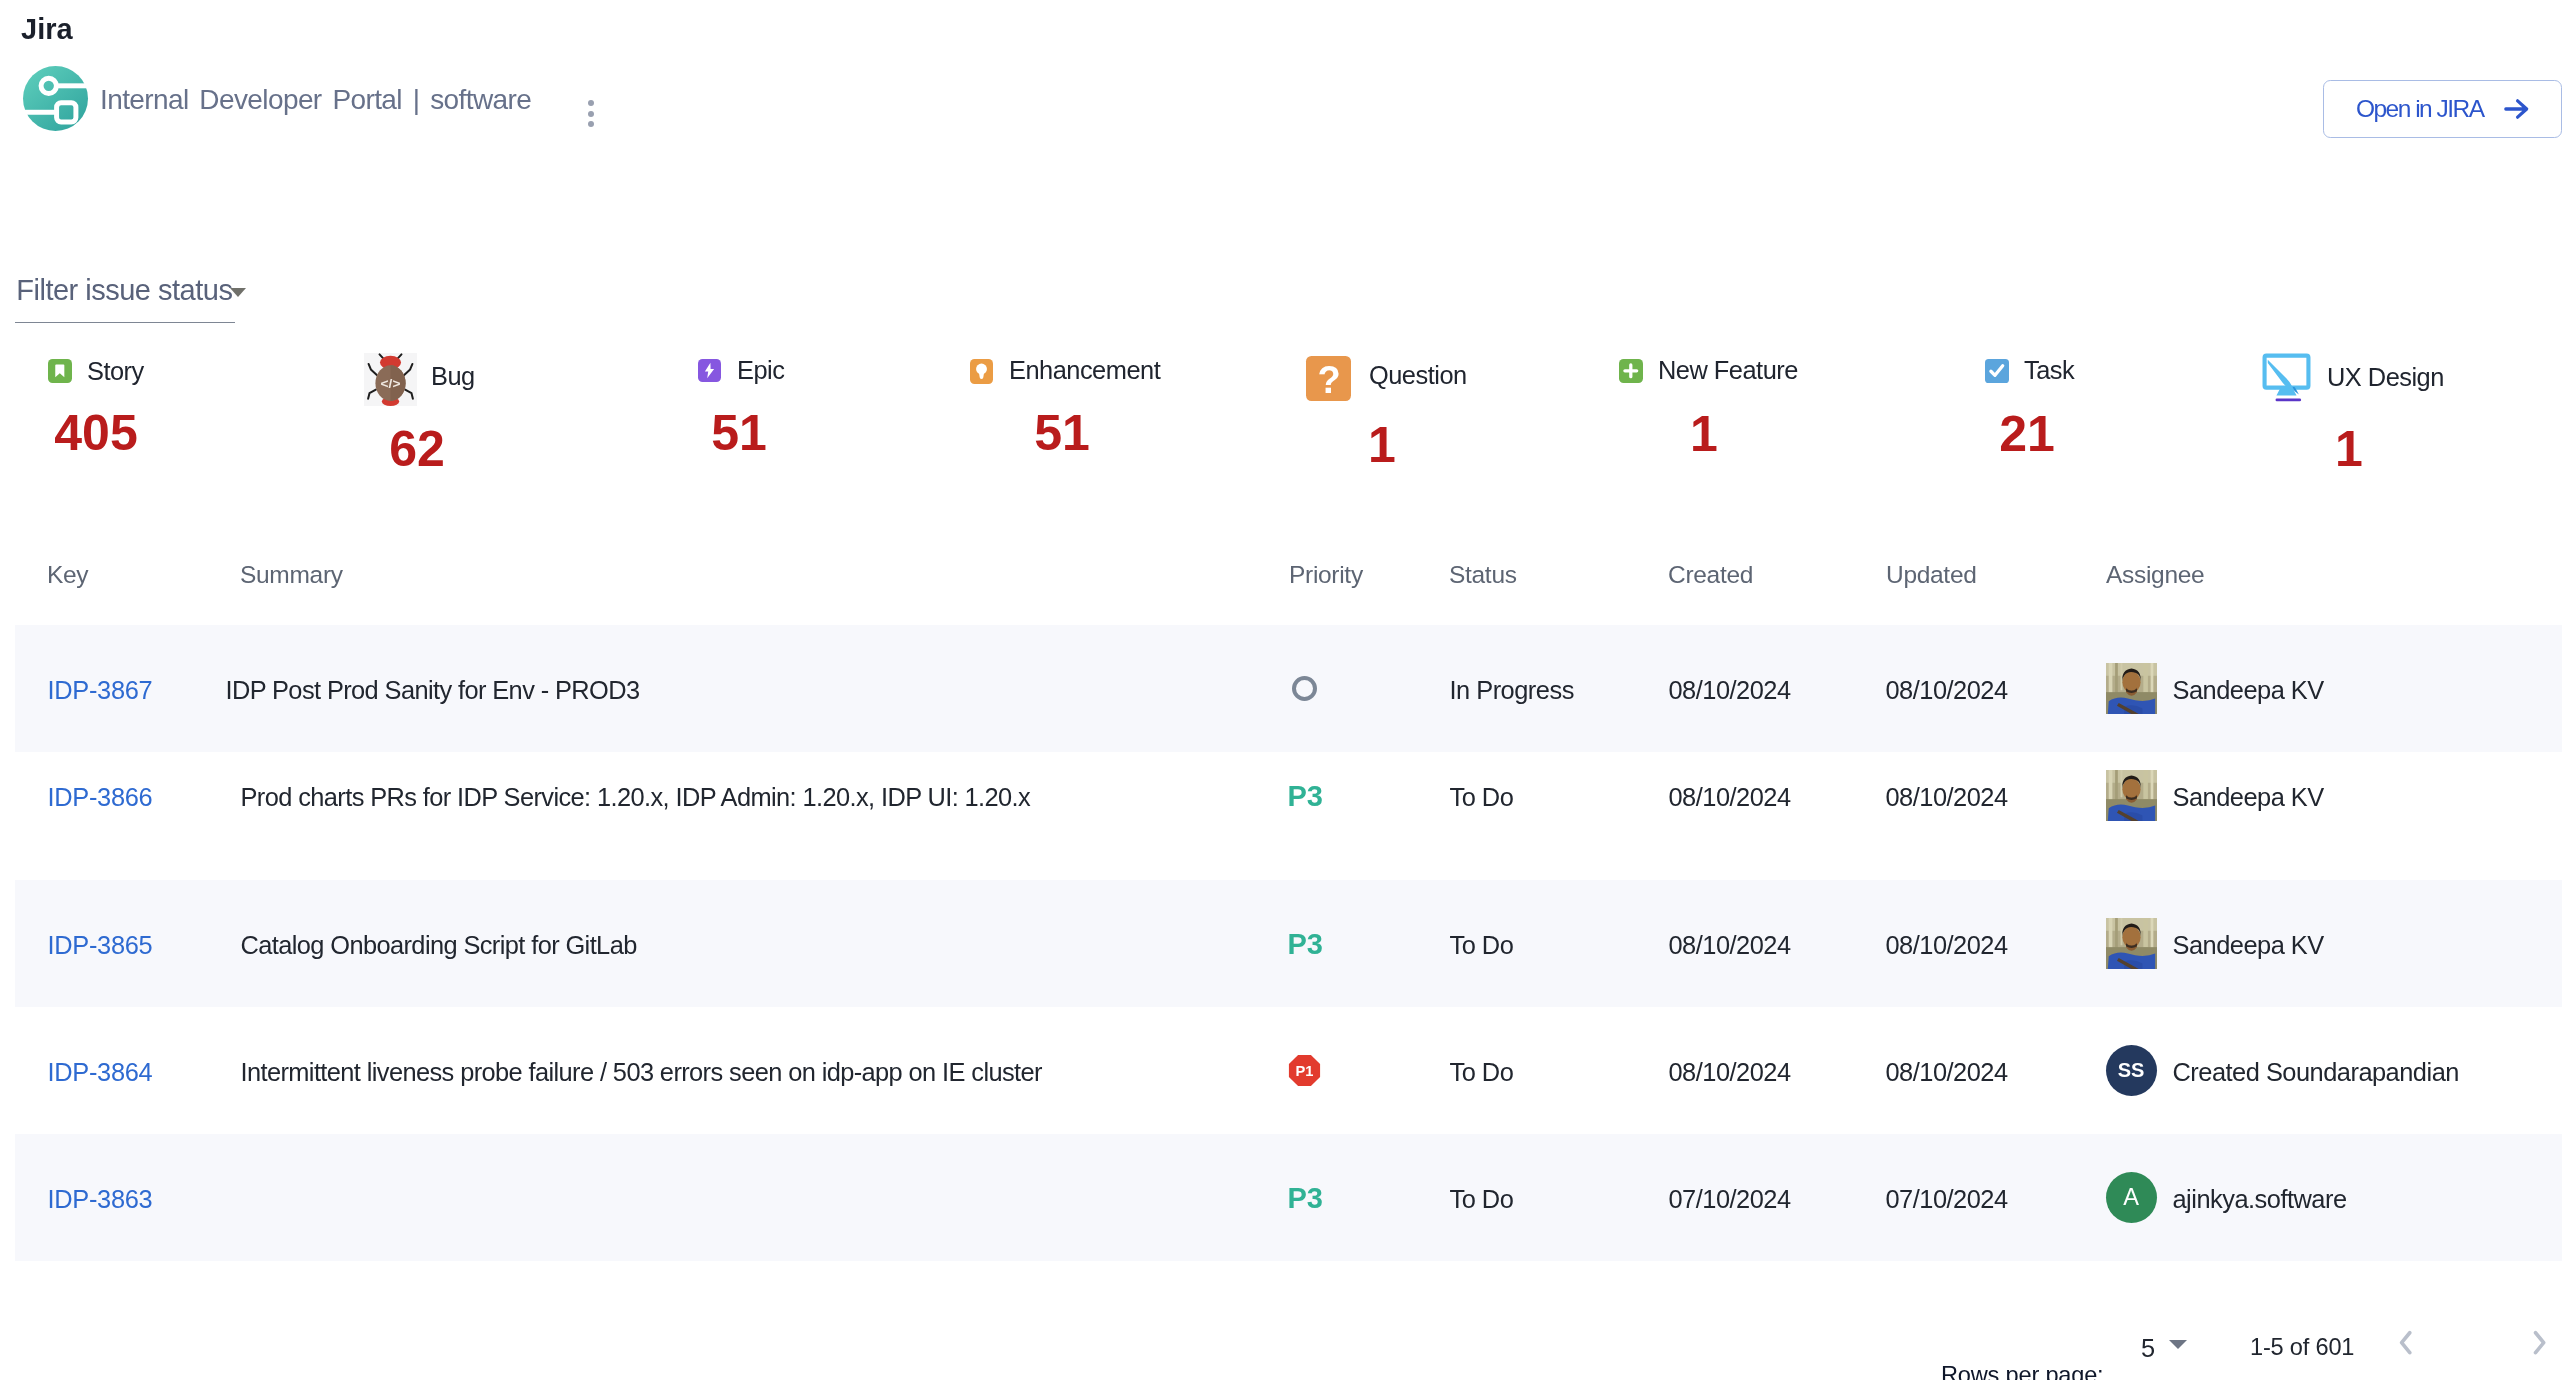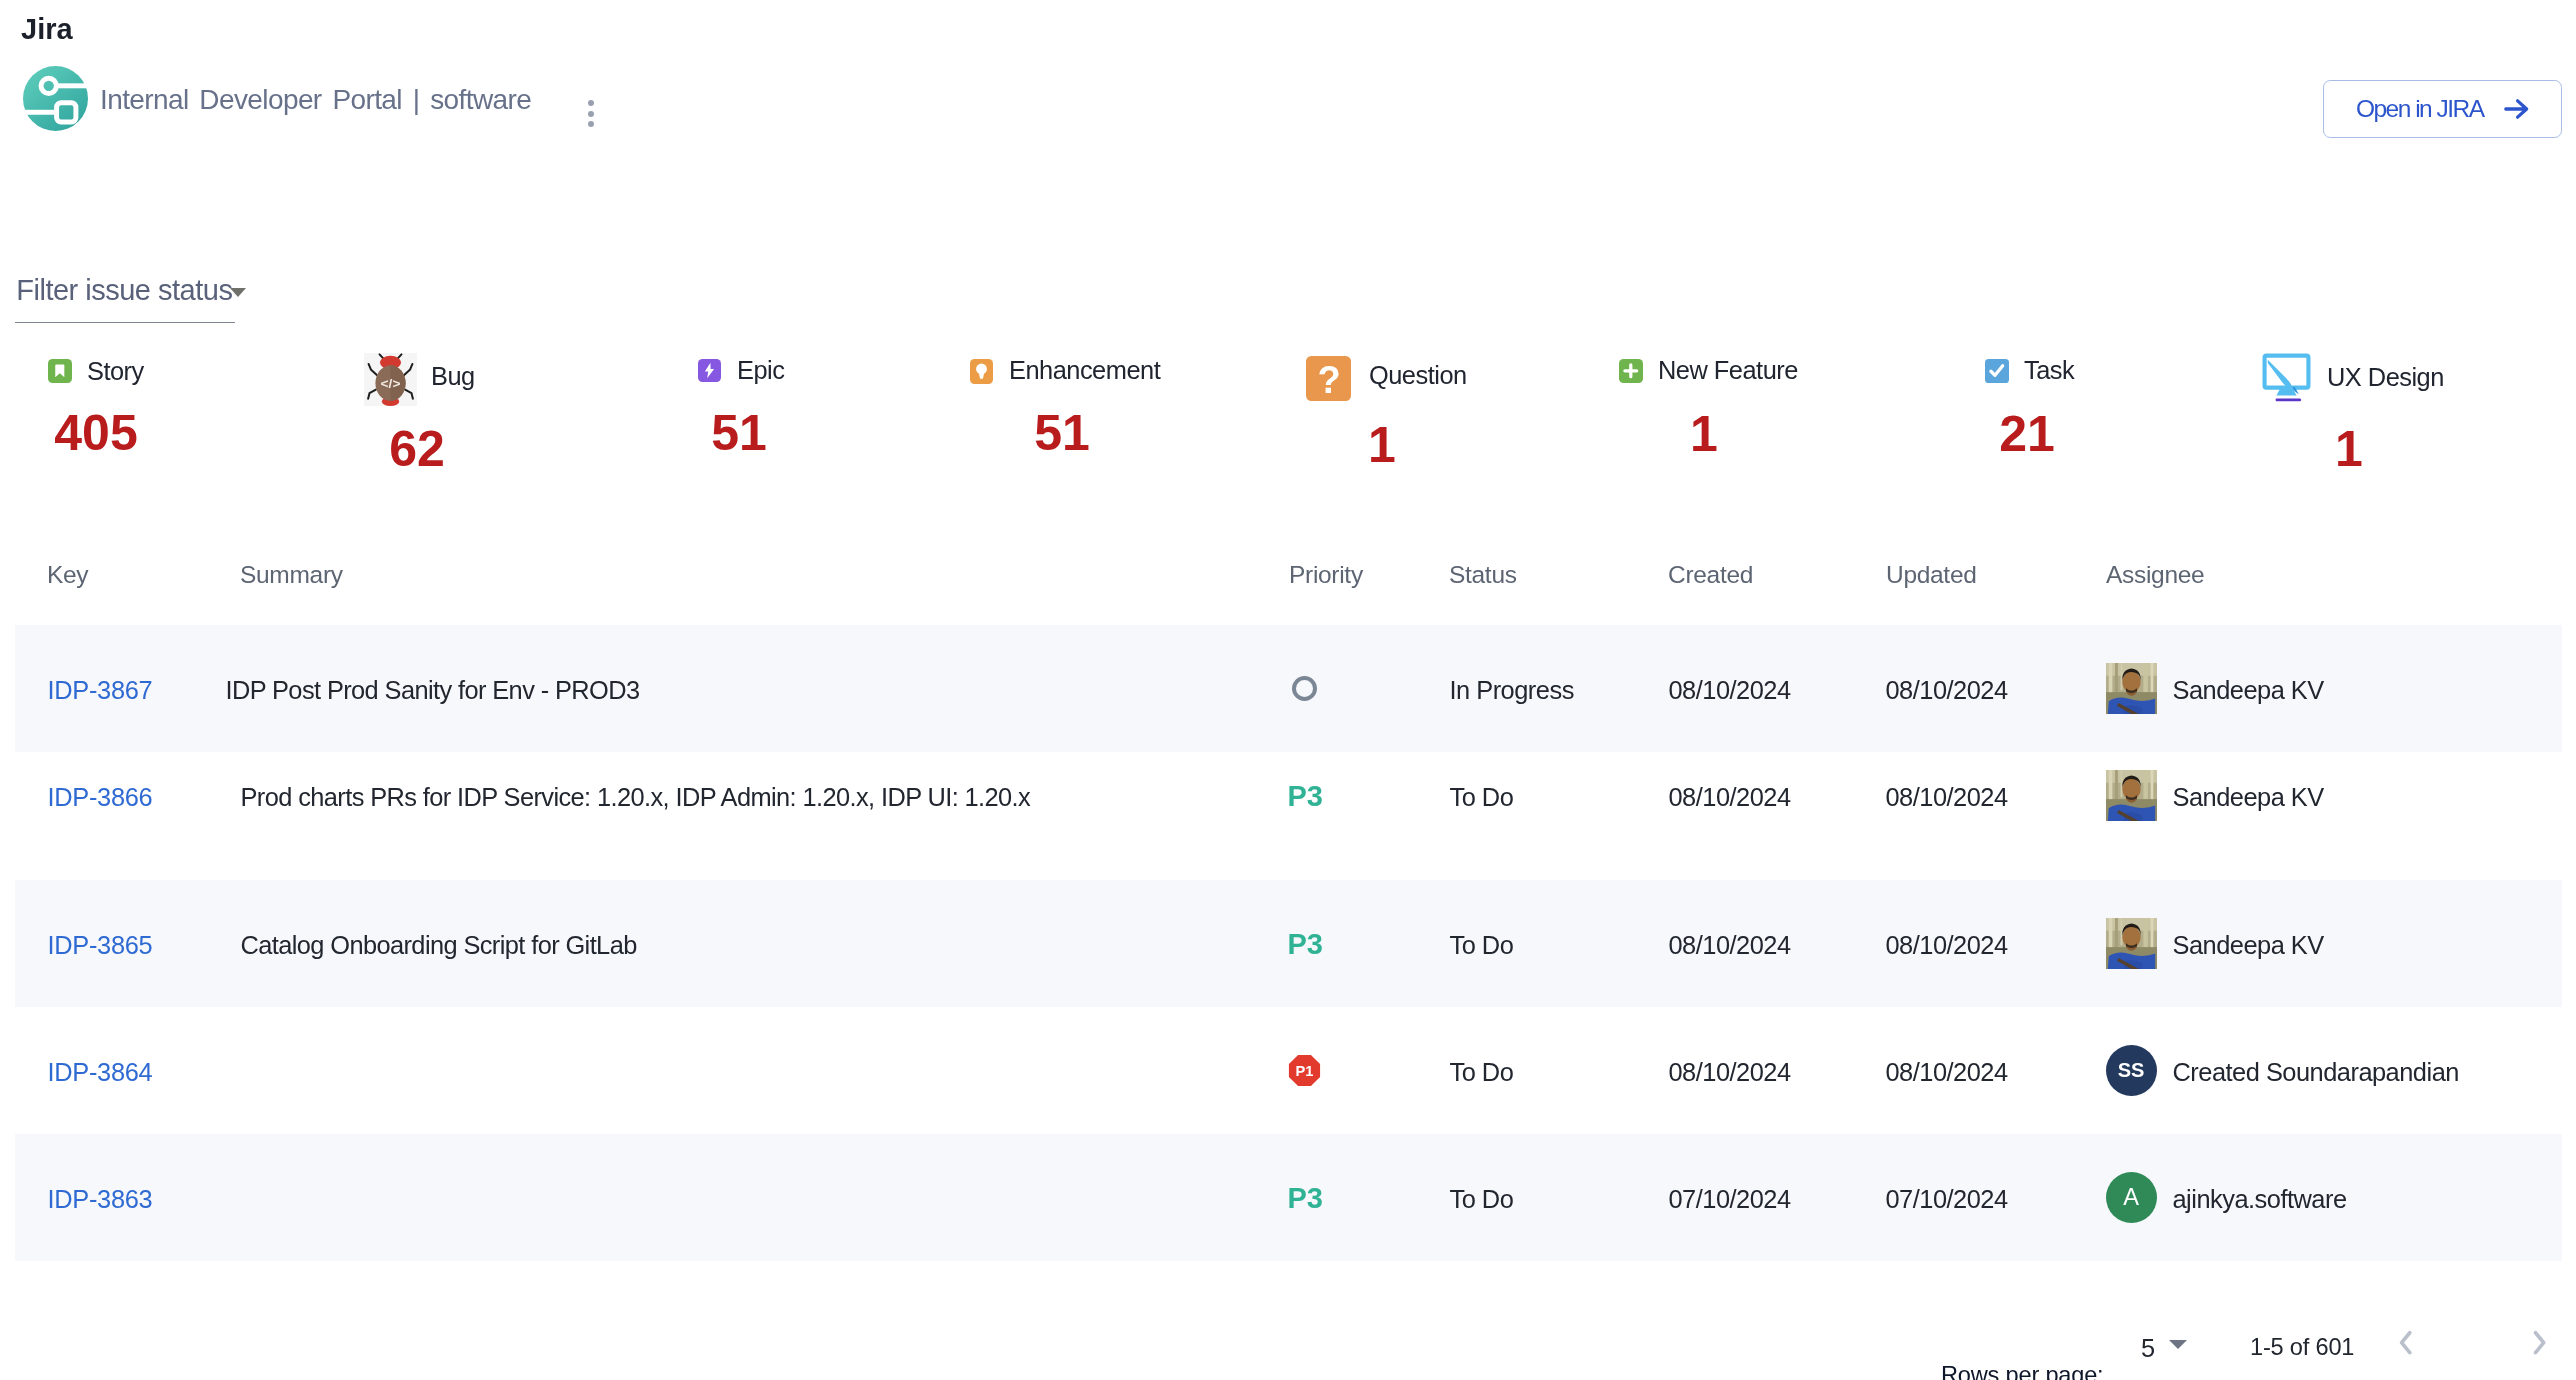--- a/index.html
+++ b/index.html
@@ -190,20 +190,21 @@
   <div class="txt cell" style="left:1654px; top:53px;">08/10/2024</div>
   <div class="txt cell" style="left:1871px; top:53px;">08/10/2024</div>
   <svg class="abs" style="left:2091px; top:38px;" width="51" height="51" viewBox="0 0 56 56">
       <use href="#avperson"></use>
     </svg>
   <div class="txt cell" style="left:2158px; top:53px;">Sandeepa KV</div>
 </div>
 
 <div class="row" style="top:1007px; height:127px;">
   <div class="txt key" style="left:33px; top:53px;">IDP-3864</div>
+  <div class="txt cell sumcell" style="left:226px; top:53px;">Intermittent liveness probe failure / 503 errors seen on idp-app on IE cluster</div>
   <div class="abs" style="left:1273px; top:47px;">
     <svg width="33" height="33" viewBox="0 0 36 36">
       <polygon points="11,1 25,1 35,11 35,25 25,35 11,35 1,25 1,11" fill="#e23b2e"></polygon>
       <text x="18" y="24" font-size="16" font-weight="bold" fill="#ffffff" text-anchor="middle" font-family="Liberation Sans">P1</text>
     </svg>
   </div>
   <div class="txt cell" style="left:1435px; top:53px;">To Do</div>
   <div class="txt cell" style="left:1654px; top:53px;">08/10/2024</div>
   <div class="txt cell" style="left:1871px; top:53px;">08/10/2024</div>
   <div class="abs" style="left:2091px; top:38px; width:51px; height:51px; border-radius:50%; background:#24395e; display:flex; align-items:center; justify-content:center;">

